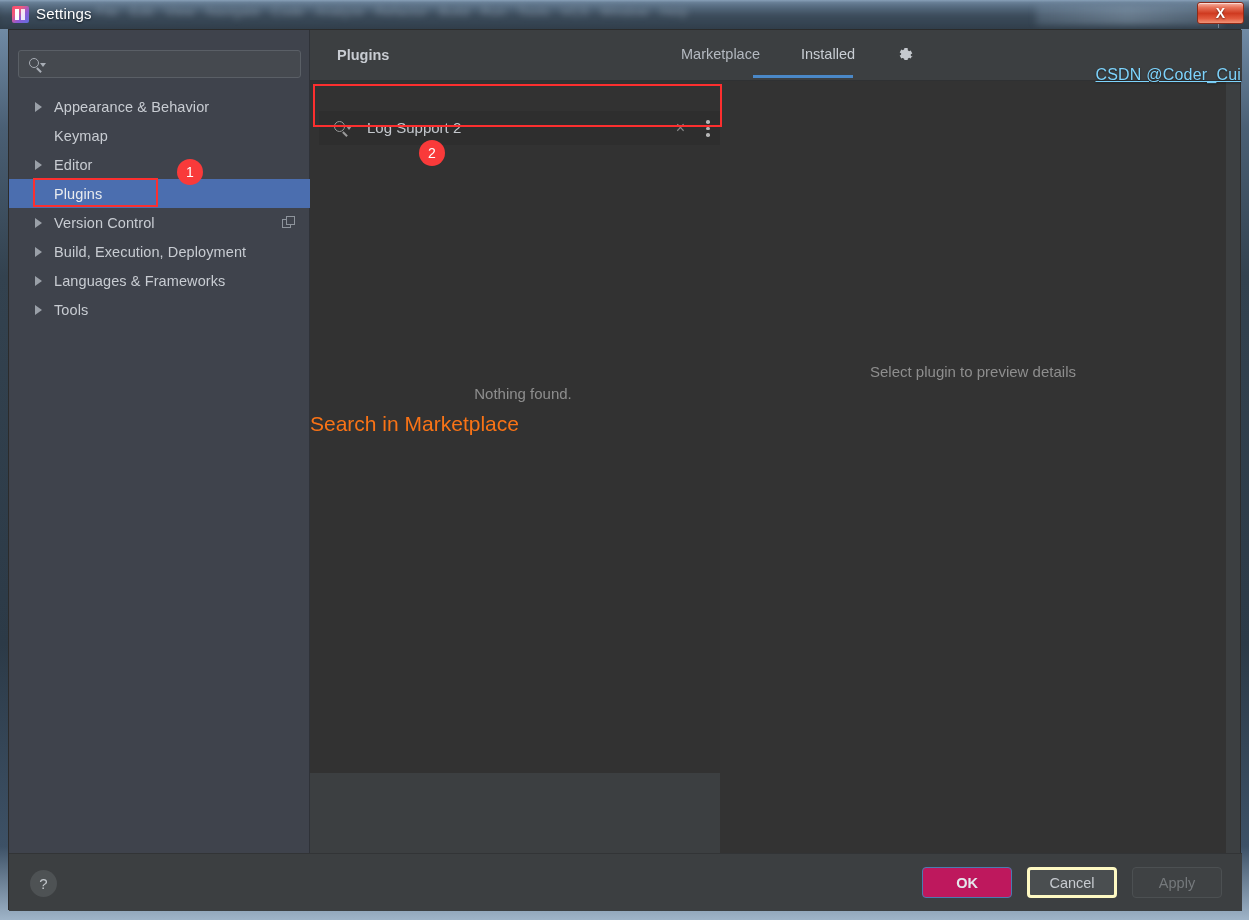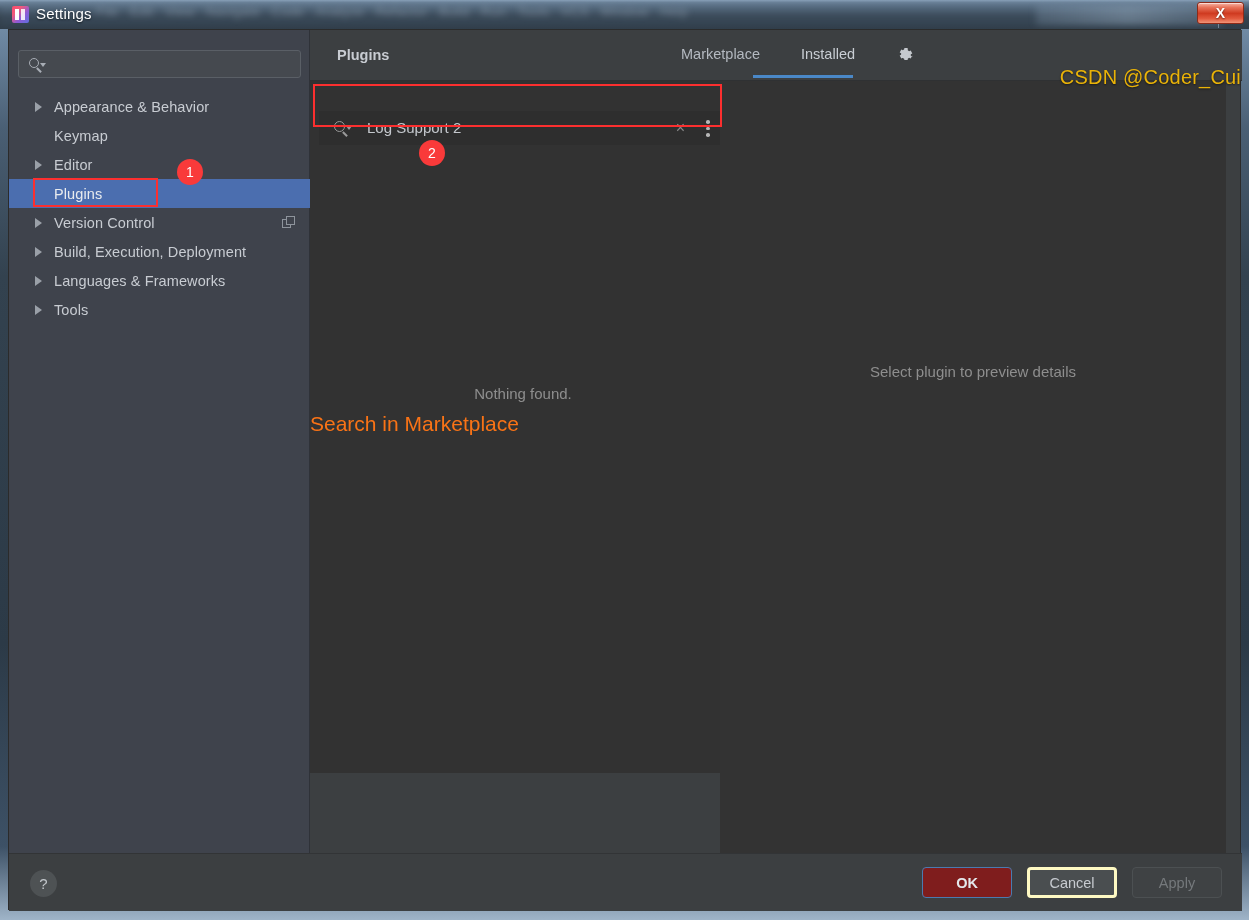--- a/index.html
+++ b/index.html
@@ -396,21 +396,21 @@
     border-radius: 4px;
     display: flex;
     align-items: center;
     justify-content: center;
     font-size: 14.5px;
     cursor: pointer;
   }
   .btn-ok {
     left: 913px;
     width: 90px;
-    background: #7f1d1d;
+    background: #be185d;
     border: 1px solid #4a7bb0;
     color: #e4e8ec;
     font-weight: bold;
   }
   .btn-cancel {
     left: 1018px;
     width: 90px;
     background: #4a4e50;
     border: 3px solid #fef9c3;
     color: #c7cbd0;
@@ -419,24 +419,25 @@
     left: 1123px;
     width: 90px;
     background: #3f4244;
     border: 1px solid #4c5052;
     color: #75797c;
     cursor: default;
   }
   .watermark {
     position: absolute;
     right: 8px; top: 66px;
-    font-size: 20px;
-    color: #eab308;
+    font-size: 16px;
+    color: #7dd3fc;
     letter-spacing: .2px;
     text-shadow: 0 1px 2px rgba(0,0,0,0.5);
+    text-decoration: underline;
   }
 
   
   .anno-box {
     position: absolute;
     border: 2px solid #fc2f2f;
     pointer-events: none;
   }
   .anno-box-plugins { left: 33px; top: 178px; width: 125px; height: 29px; }
   .anno-box-search  { left: 313px; top: 84px;  width: 409px; height: 43px; }

